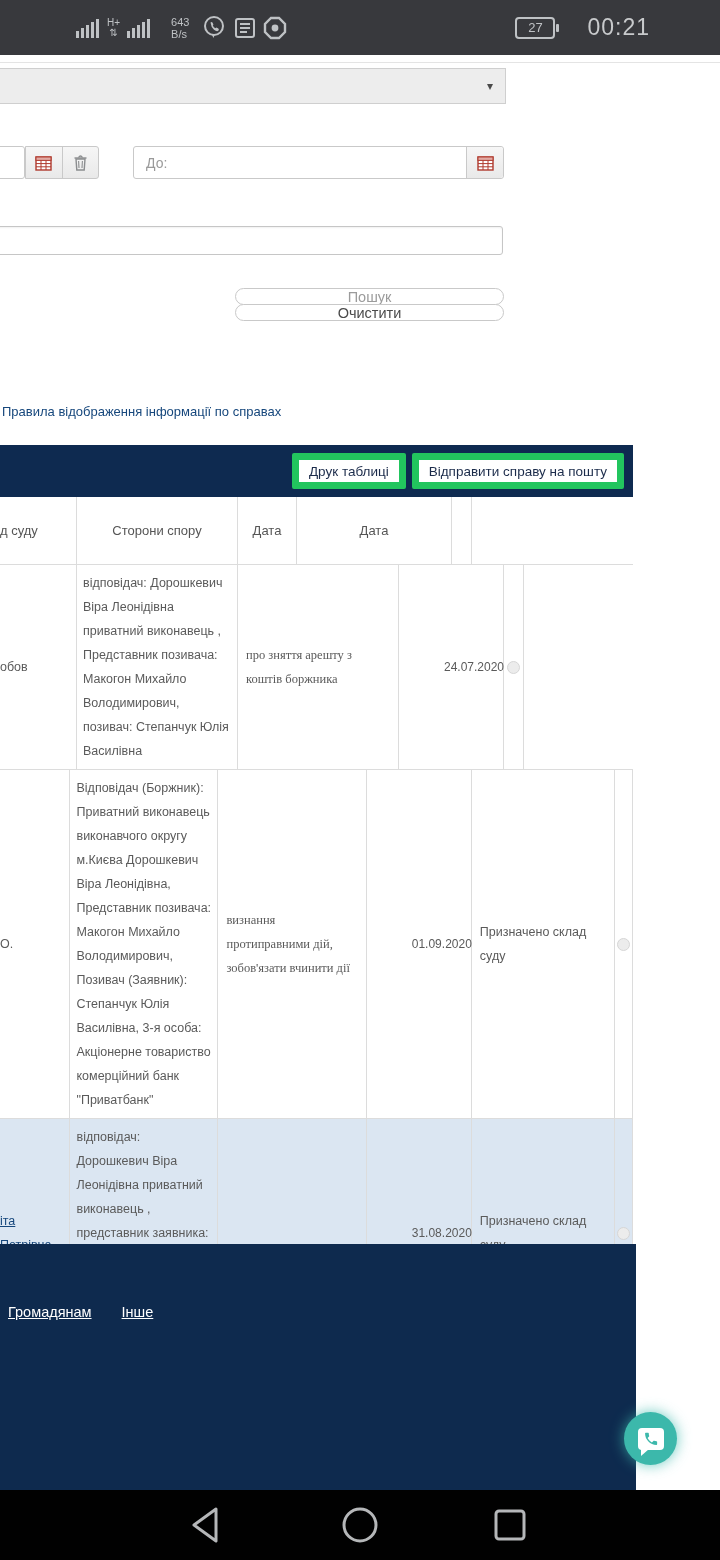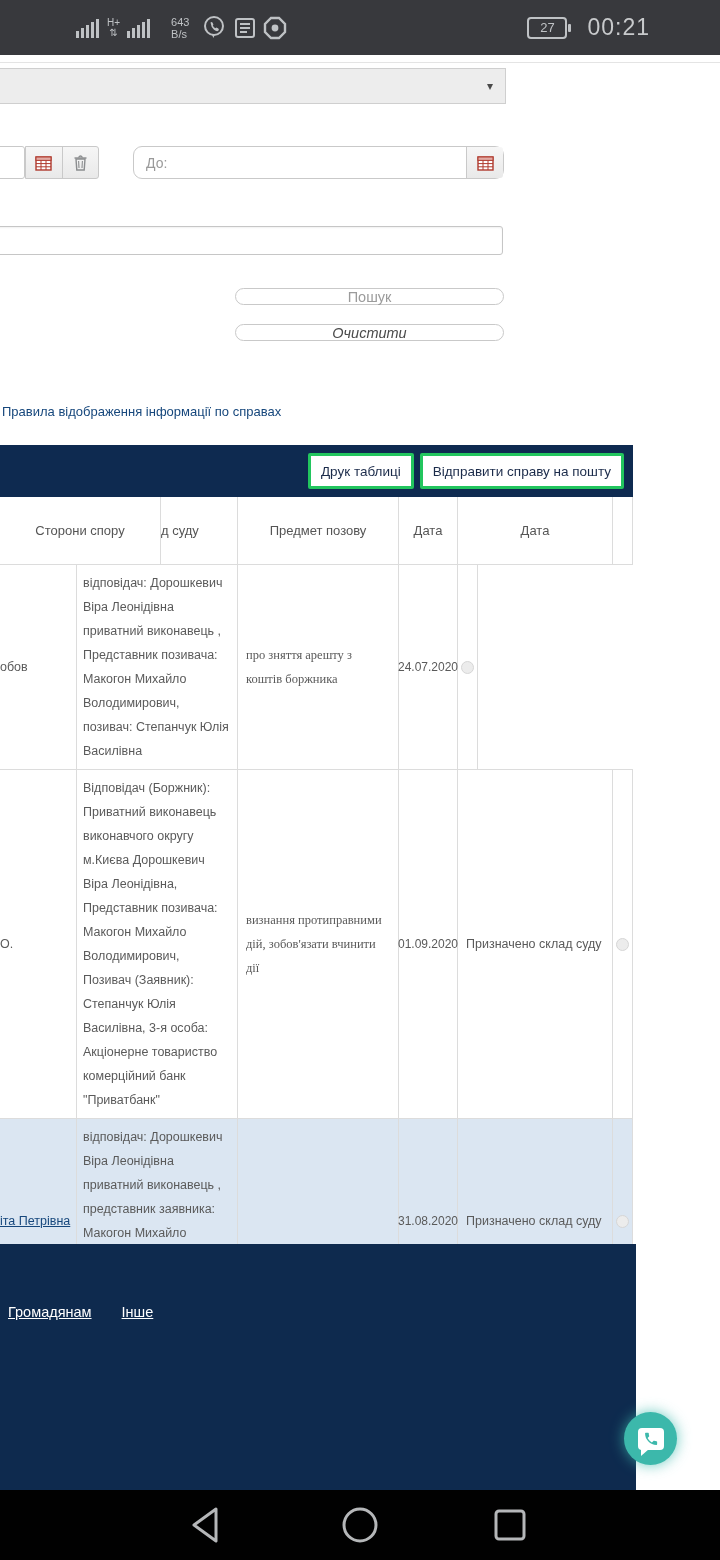--- a/index.html
+++ b/index.html
@@ -9,21 +9,21 @@
     background:#ffffff; font-family:"Liberation Sans", sans-serif;
   }
   
   .status-bar{
     position:absolute; top:0; left:0; width:720px; height:55px;
     background:#38393d; color:#bfc2c5; display:flex; align-items:center;
   }
   .sb-left{ position:absolute; left:76px; top:0; height:55px; display:flex; align-items:center; gap:7px; }
   .sb-hplus{ display:flex; flex-direction:column; align-items:center; line-height:10px; font-size:10px; color:#bfc2c5; }
   .sb-speed{ font-size:11px; line-height:12px; color:#bfc2c5; text-align:left; margin-left:13px; margin-right:6px;}
-  .sb-right{ position:absolute; right:70px; top:0; height:55px; display:flex; align-items:center; gap:12px;}
+  .sb-right{ position:absolute; right:70px; top:0; height:55px; display:flex; align-items:center; gap:24px;}
   .sb-batt{ position:relative; width:40px; height:22px; border:2px solid #bfc2c5; border-radius:4px;
     display:flex; align-items:center; justify-content:center; font-size:13px; color:#bfc2c5;}
   .sb-batt::after{ content:""; position:absolute; right:-6px; top:5px; width:3px; height:8px; background:#bfc2c5; border-radius:1px;}
   .sb-time{ font-size:23px; color:#c8cacc; margin-left:8px; letter-spacing:1px;}
   
   .topline{ position:absolute; top:62px; left:0; width:720px; height:1px; background:#e4e4e4;}
   .select-box{
     position:absolute; top:68px; left:-34px; width:540px; height:36px;
     background:#ededed; border:1px solid #cfcfcf;
   }
@@ -34,72 +34,72 @@
   }
   .btn-group{
     position:absolute; top:146px; left:25px; width:74px; height:33px;
     display:flex; border:1px solid #c9c9c9; border-radius:0 3px 3px 0;
     background:linear-gradient(#f6f6f6,#e9e9e9);
   }
   .icon-btn{ width:37px; height:31px; display:flex; align-items:center; justify-content:center; }
   .icon-btn + .icon-btn{ border-left:1px solid #c9c9c9; }
   .input-do{
     position:absolute; top:146px; left:133px; width:371px; height:33px;
-    background:#fff; border:1px solid #c9c9c9; border-radius:9px;
+    background:#fff; border:1px solid #c9c9c9; border-radius:3px;
   }
   .input-do .ph{ position:absolute; left:12px; top:8px; font-size:14px; color:#9a9a9a;}
   .input-do .cal-end{
     position:absolute; right:0; top:0; width:37px; height:31px;
     background:linear-gradient(#f6f6f6,#e9e9e9); border-left:1px solid #c9c9c9;
     display:flex; align-items:center; justify-content:center; border-radius:0 3px 3px 0;
   }
   .free-input{
     position:absolute; top:226px; left:-30px; width:533px; height:29px;
     background:#fff; border:1px solid #c6c6c6; border-radius:3px;
     box-shadow:inset 0 1px 2px rgba(0,0,0,.06);
   }
   .form-btn{
     position:absolute; left:235px; width:269px; height:17px;
     background:#fff; border:1px solid #c9c9c9; border-radius:12px;
     display:flex; align-items:center; justify-content:center; font-size:14.5px;
   }
   .btn-search{ top:288px; color:#9b9b9b; }
-  .btn-clear{ top:324px; color:#4a4a4a;font-style:italic; }
+  .btn-clear{ top:304px; color:#4a4a4a; }
   .rules-link{
     position:absolute; top:404px; left:2px; font-size:13px; color:#16477c; text-decoration:none;
   }
   
   .case-table{ position:absolute; top:445px; left:0; width:633px; }
   .tbl-toolbar{
     height:52px; background:#0e2a50; display:flex; align-items:center; justify-content:flex-end;
     gap:6px; padding-right:9px;
   }
   .tbl-btn{
-    height:36px; background:#fff; border:3px solid #22c55e; border-radius:2px;
+    height:36px; background:#fff; border:7px solid #22c55e; border-radius:2px;
     display:flex; align-items:center; justify-content:center; padding:0 10px;
     font-size:13.5px; color:#1b2b4a;
   }
   .thead{ display:flex; border-bottom:1px solid #dcdcdc; background:#fff; height:68px; font-size:13px; color:#555;}
   .th{ border-right:1px solid #dcdcdc; display:flex; align-items:center; justify-content:center; text-align:center;}
   .th.c1{ width:77px; justify-content:flex-start; padding-left:0;}
   .th.c2{ width:161px;}
   .th.c3{ width:161px;}
   .stage-group{ width:214px; border-right:1px solid #dcdcdc; display:flex; flex-direction:column;}
   .stage-top{ height:34px; display:flex; align-items:center; justify-content:center; border-bottom:1px solid #dcdcdc;}
   .stage-bottom{ flex:1; display:flex;}
   .stage-bottom .sb-date{ width:59px; display:flex; align-items:center; justify-content:center; border-right:1px solid #dcdcdc;}
   .stage-bottom .sb-name{ flex:1; display:flex; align-items:center; justify-content:center;}
   .th.c6{ width:20px; border-right:1px solid #dcdcdc;}
   .trow{ display:flex; border-bottom:1px solid #dcdcdc; background:#fff; font-size:12.5px; color:#5a5a5a; line-height:24px;}
   .trow.hl{ background:#dbe6f2; }
   .td{ border-right:1px solid #dcdcdc; display:flex; align-items:center;}
   .td.c1{ width:77px; padding:6px 2px 6px 0;}
   .td.c2{ width:161px; padding:6px 6px;}
   .td.c3{ width:161px; padding:6px 8px;font-family:Liberation Serif, serif;}
-  .td.c4{ width:59px; justify-content:center; padding:2px 0; font-size:12px;}
+  .td.c4{ width:59px; justify-content:center; padding:2px 0; font-size:12px;margin-left:46px;}
   .td.c5{ width:155px; padding:6px 8px;}
   .td.c6{ width:20px; border-right:1px solid #dcdcdc; justify-content:center;}
   .r1{ min-height:145px;} .r2{ min-height:280px;} .r3{ min-height:163px;}
   .radio-dot{ width:13px; height:13px; border-radius:50%; background:#ececec; border:1px solid #d6d6d6;}
   .case-link{ color:#16477c; text-decoration:underline;}
   .tbl-footer{ height:52px; background:#0e2a50; box-shadow:0 2px 3px rgba(0,0,0,.25);}
   
   .site-footer{ position:absolute; top:1244px; left:0; width:636px; height:246px; background:#0e2a4e;}
   .footer-links{ position:absolute; top:60px; left:8px; display:flex; gap:30px;}
   .footer-links a{ color:#fff; font-size:14.5px; text-decoration:underline;}
@@ -221,23 +221,22 @@
 <a class="rules-link" href="#">Правила відображення інформації по справах</a>
 
 <div class="case-table">
 
   <div class="tbl-toolbar">
     <div class="tbl-btn">Друк таблиці</div>
     <div class="tbl-btn">Відправити справу на пошту</div>
   </div>
 
   <div class="thead">
+    <div class="th c1">д суду</div>
     <div class="th c2">Сторони спору</div>
-    <div class="th c1">д суду</div>
-    <div class="th c3">Предмет позову</div>
     <div class="stage-group">
       <div class="stage-bottom">
         <div class="sb-date">Дата</div>
         <div class="sb-name">Дата</div>
       </div>
     </div>
     <div class="th c6"></div>
   </div>
 
   <div class="trow r1">

